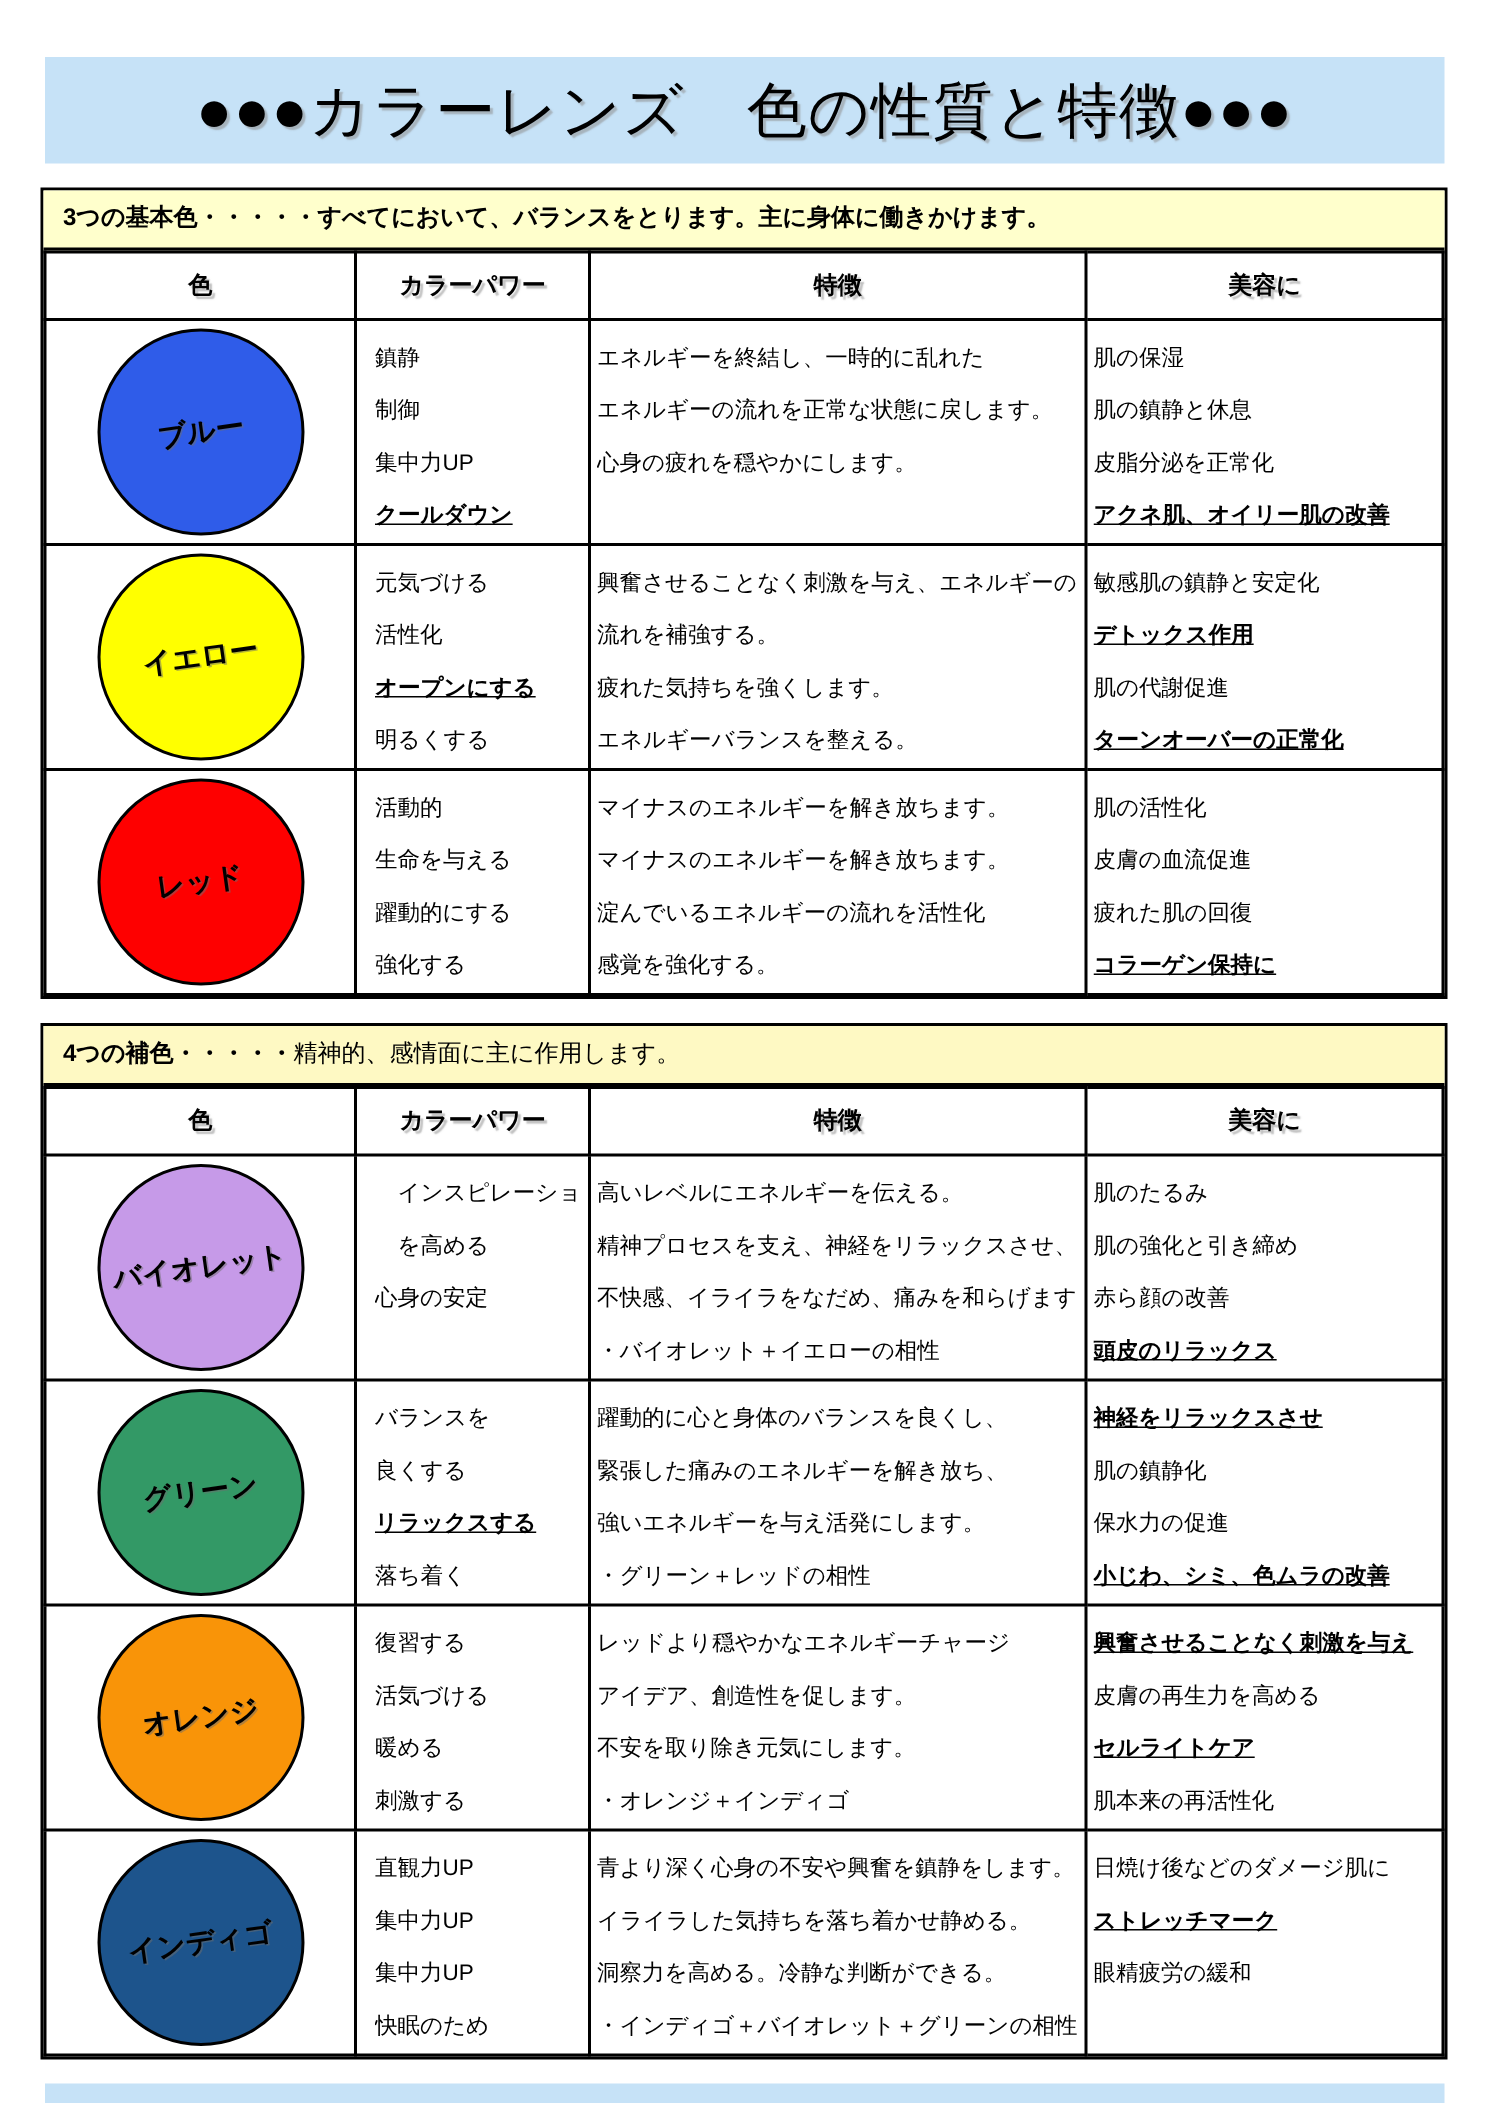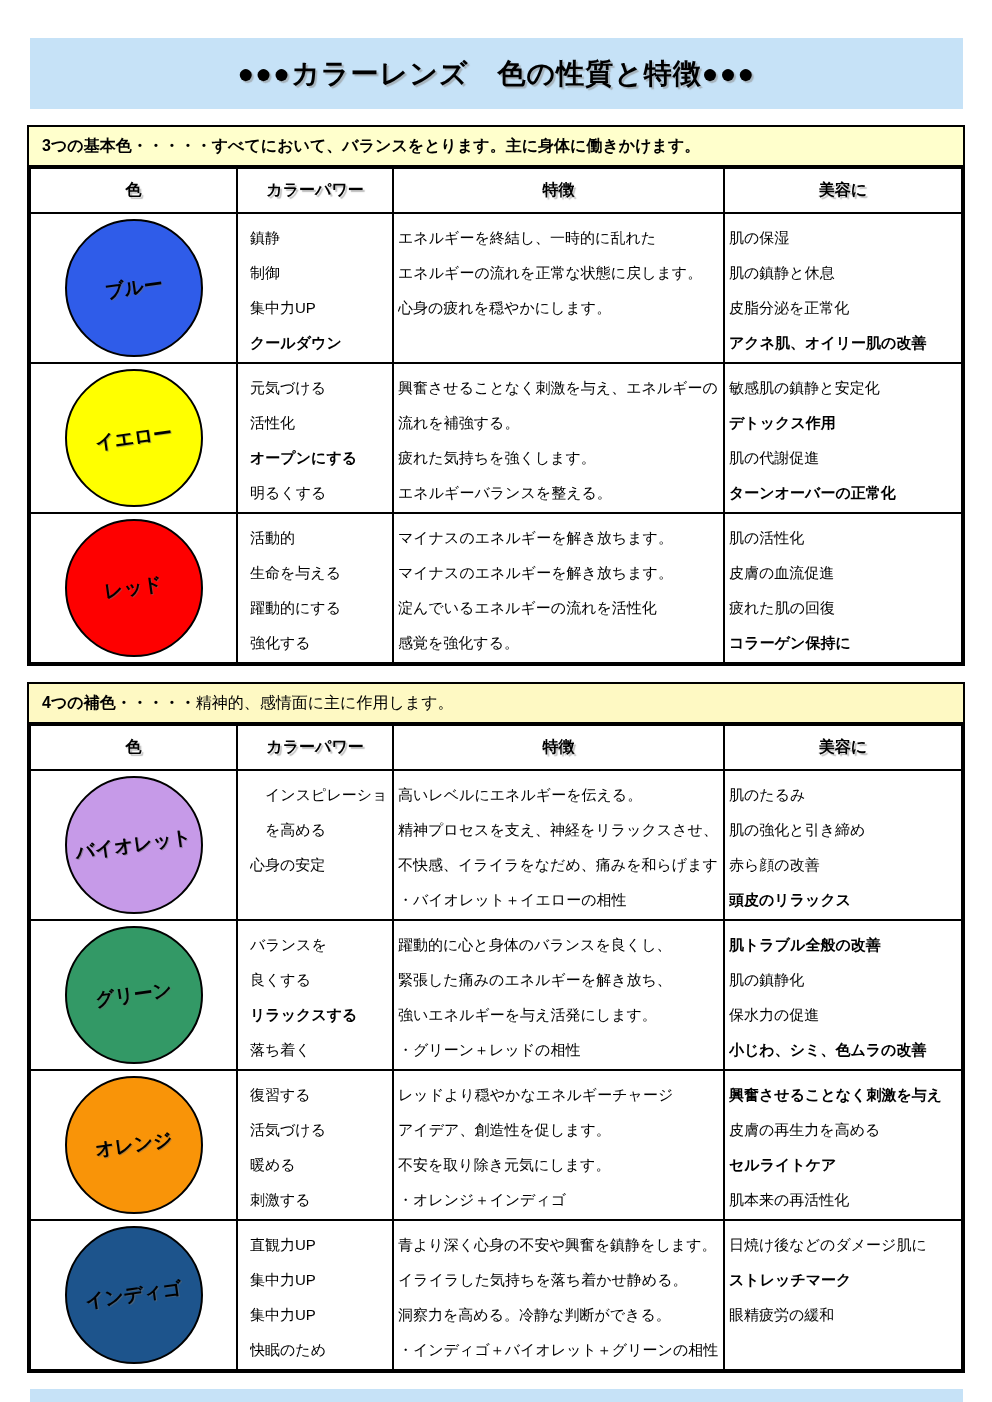--- a/index.html
+++ b/index.html
@@ -5,21 +5,21 @@
   html,body{margin:0;padding:0;}
   body{
     width:992px;height:1402px;background:#ffffff;overflow:hidden;
     font-family:"Liberation Sans","DejaVu Sans",sans-serif;color:#000;
   }
   .banner{
     margin:38px 29px 0 30px;height:71px;
     display:flex;align-items:center;justify-content:center;
   }
   .banner .title{
-    font-size:28px;font-weight:bold;letter-spacing:1px;
+    font-size:40px;font-weight:normal;letter-spacing:1px;
     text-shadow:2px 2px 1px rgba(140,140,140,.55);
   }
   .section{
     margin:16px 27px 16px 27px;border:2px solid #000;background:#fff;
   }
   .sec-heading{
     padding:9px 13px 8px 13px;font-size:16px;line-height:1.3;
     border-bottom:2px solid #000;
   }
   .strong{font-weight:bold;}
@@ -43,21 +43,21 @@
   .circle-label{
     font-size:19px;font-weight:bold;transform:rotate(-8deg);
     text-shadow:1px 1px 0 rgba(110,110,110,.5);white-space:nowrap;
   }
   .power-cell{padding:7px 4px 0 12px;}
   .feat-cell,.beauty-cell{padding:7px 4px 0 4px;}
   .line{
     height:35px;display:flex;align-items:center;
     font-size:15px;white-space:pre;overflow:hidden;
   }
-  .line.b{font-weight:bold;}
+  .line.b{font-weight:bold;text-decoration:underline;}
   .footer-bar{
     margin:12px 29px 0 30px;height:25px;
   }
 </style>
 </head>
 <body>
 
 <div class="banner" style="background: rgb(198, 226, 247);">
   <div class="title">●●●カラーレンズ　色の性質と特徴●●●</div>
 </div>
@@ -200,21 +200,21 @@
               <div class="line b">リラックスする</div>
               <div class="line">落ち着く</div>
             </td>
             <td class="feat-cell">
               <div class="line">躍動的に心と身体のバランスを良くし、</div>
               <div class="line">緊張した痛みのエネルギーを解き放ち、</div>
               <div class="line">強いエネルギーを与え活発にします。</div>
               <div class="line">・グリーン＋レッドの相性</div>
             </td>
             <td class="beauty-cell">
-              <div class="line b">肌トラブル全般の改善</div>
+              <div class="line b">神経をリラックスさせ</div>
               <div class="line">肌の鎮静化</div>
               <div class="line">保水力の促進</div>
               <div class="line b">小じわ、シミ、色ムラの改善</div>
             </td>
           </tr>
           <tr style="height: 150px;">
             <td class="circle-cell col-color">
               <div class="circle" style="background: rgb(249, 148, 8);">
                 <span class="circle-label">オレンジ</span>
               </div>

